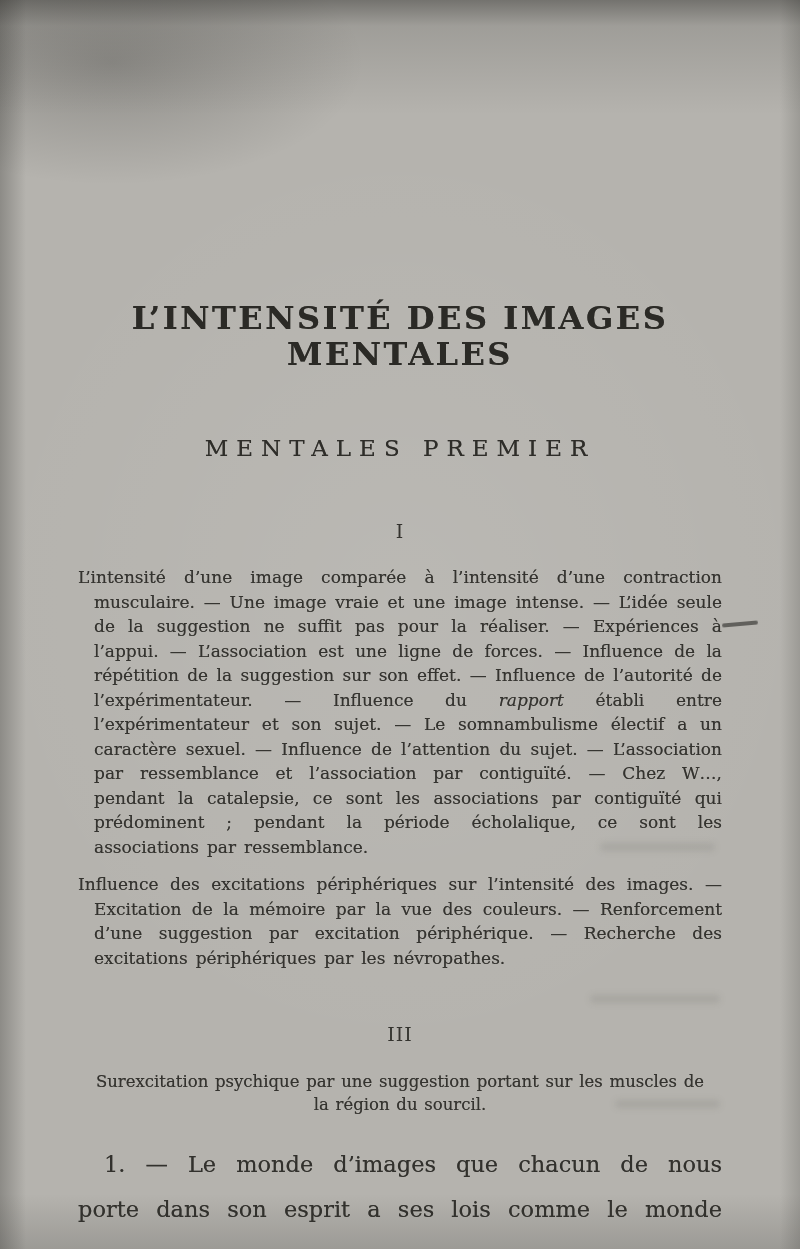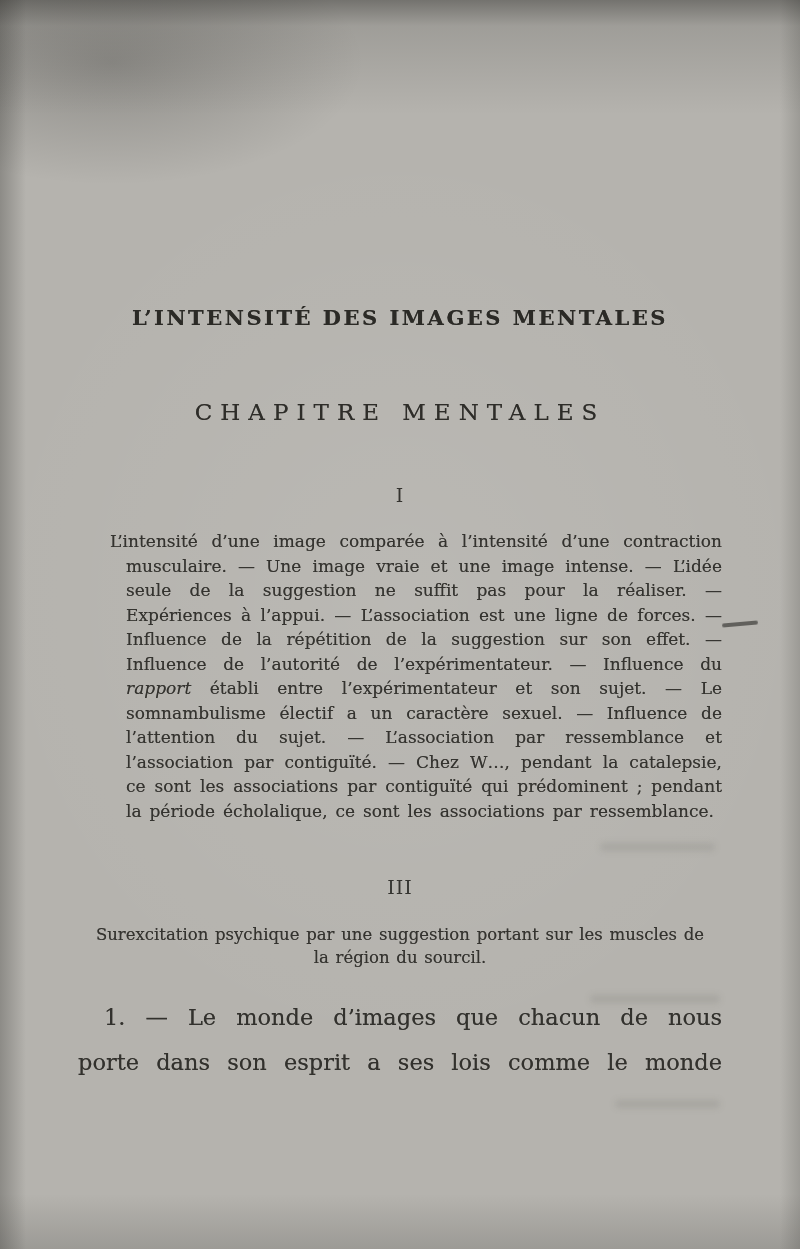--- a/index.html
+++ b/index.html
@@ -29,21 +29,21 @@
       #b5b3ae;
   }
   .content {
     position: relative;
     box-sizing: border-box;
     padding: 300px 78px 0 78px;
   }
   .title {
     margin: 0;
     text-align: center;
-    font-size: 21px;
+    font-size: 32px;
     line-height: 36px;
     font-weight: bold;
     letter-spacing: 2.5px;
     color: #2b2a26;
     text-shadow: 0 0 0.6px rgba(35,34,30,0.65);
   }
   .chapter {
     margin: 62px 0 0 0;
     text-align: center;
     font-size: 23px;
@@ -69,21 +69,21 @@
     line-height: 24.5px;
     text-align: justify;
     word-spacing: 2.5px;
     color: #34332f;
     text-shadow: 0 0 0.4px rgba(45,44,40,0.55);
   }
   .hang {
     padding-left: 16px;
     text-indent: -16px;
   }
-  .summary-1 { margin-top: 22px; margin-left: 32px; }
+  .summary-1 { margin-top: 22px; }
   .summary-2 { margin-top: 13px; }
   .summary-3 {
     margin: 24px auto 0 auto;
     max-width: 620px;
     text-align: center;
     font-size: 16.5px;
     line-height: 23px;
     word-spacing: 1.5px;
   }
   .summary i { font-style: italic; }
@@ -123,27 +123,28 @@
 </style>
 </head>
 <body>
 
 <div class="page">
 
   <div class="content">
 
     <h1 class="title">L’INTENSITÉ DES IMAGES MENTALES</h1>
 
-    <h2 class="chapter">CHAPITRE MENTALES</h2>
+    <h2 class="chapter">MENTALES PREMIER</h2>
 
     <div class="numeral numeral-1">I</div>
 
     <p class="summary hang summary-1"><span>L’intensité d’une image comparée à l’intensité d’une contraction musculaire. — Une image vraie et une image intense. — L’idée seule de la suggestion ne suffit pas pour la réaliser. — Expériences à l’appui. — L’association est une ligne de forces. — Influence de la répétition de la suggestion sur son effet. — Influence de l’autorité de l’expérimentateur. — Influence du </span><i>rapport</i><span> établi entre l’expérimentateur et son sujet. — Le somnambulisme électif a un caractère sexuel. — Influence de l’attention du sujet. — L’association par ressemblance et l’association par contiguïté. — Chez W…, pendant la catalepsie, ce sont les associations par contiguïté qui prédominent ; pendant la période écholalique, ce sont les associations par ressemblance.</span></p>
 
 
+    <p class="summary hang summary-2">Influence des excitations périphériques sur l’intensité des images. — Excitation de la mémoire par la vue des couleurs. — Renforcement d’une suggestion par excitation périphérique. — Recherche des excitations périphériques par les névropathes.</p>
 
     <div class="numeral numeral-3">III</div>
 
     <p class="summary summary-3">Surexcitation psychique par une suggestion portant sur les muscles de la région du sourcil.</p>
 
     <p class="body-par">1. — Le monde d’images que chacun de nous porte dans son esprit a ses lois comme le monde</p>
 
   </div>
 
   <div class="margin-mark"></div>

